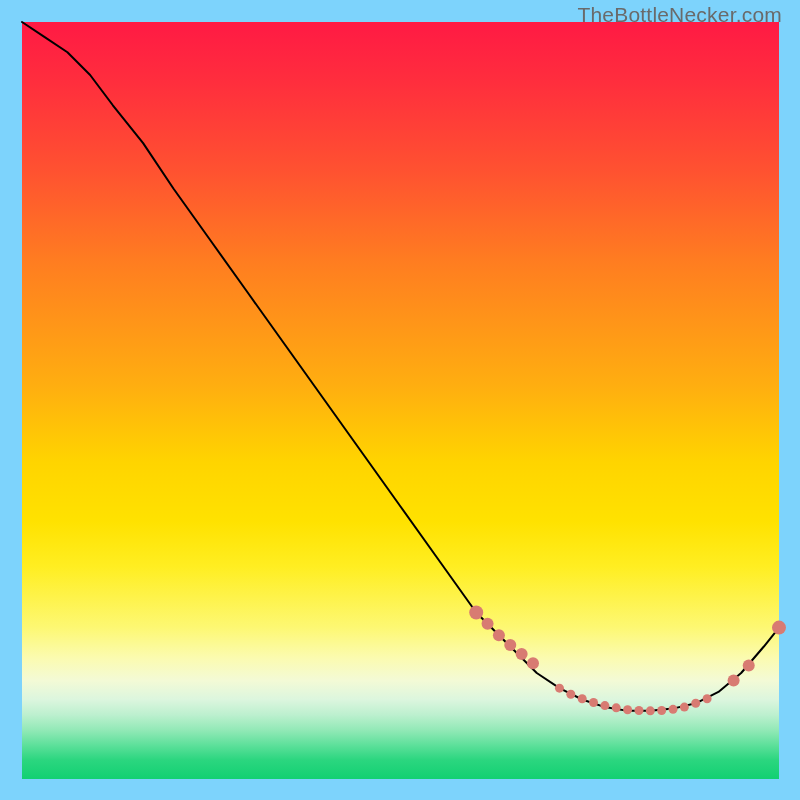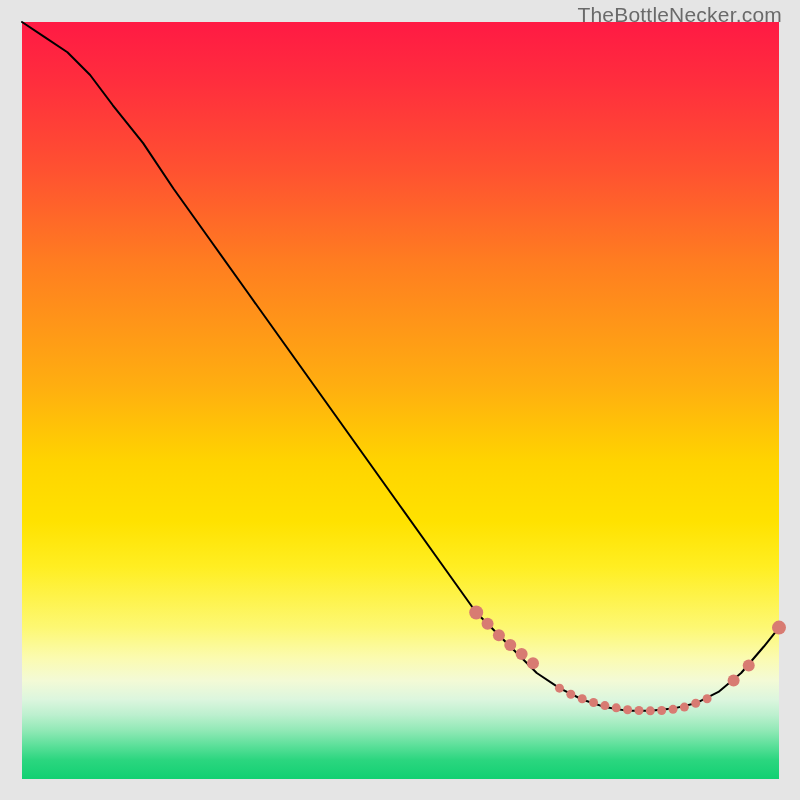--- a/index.html
+++ b/index.html
@@ -8,21 +8,21 @@
     width: 800px;
     height: 800px;
     background: #000;
     overflow: hidden;
     font-family: Arial, Helvetica, sans-serif;
   }
   .stage {
     position: relative;
     width: 800px;
     height: 800px;
-    background: #e5e5e5;
+    background: #7dd3fc;
   }
   .plot-box {
     position: absolute;
     left: 22px;
     top: 22px;
     width: 757px;
     height: 757px;
     
     background: linear-gradient(
       to bottom,

